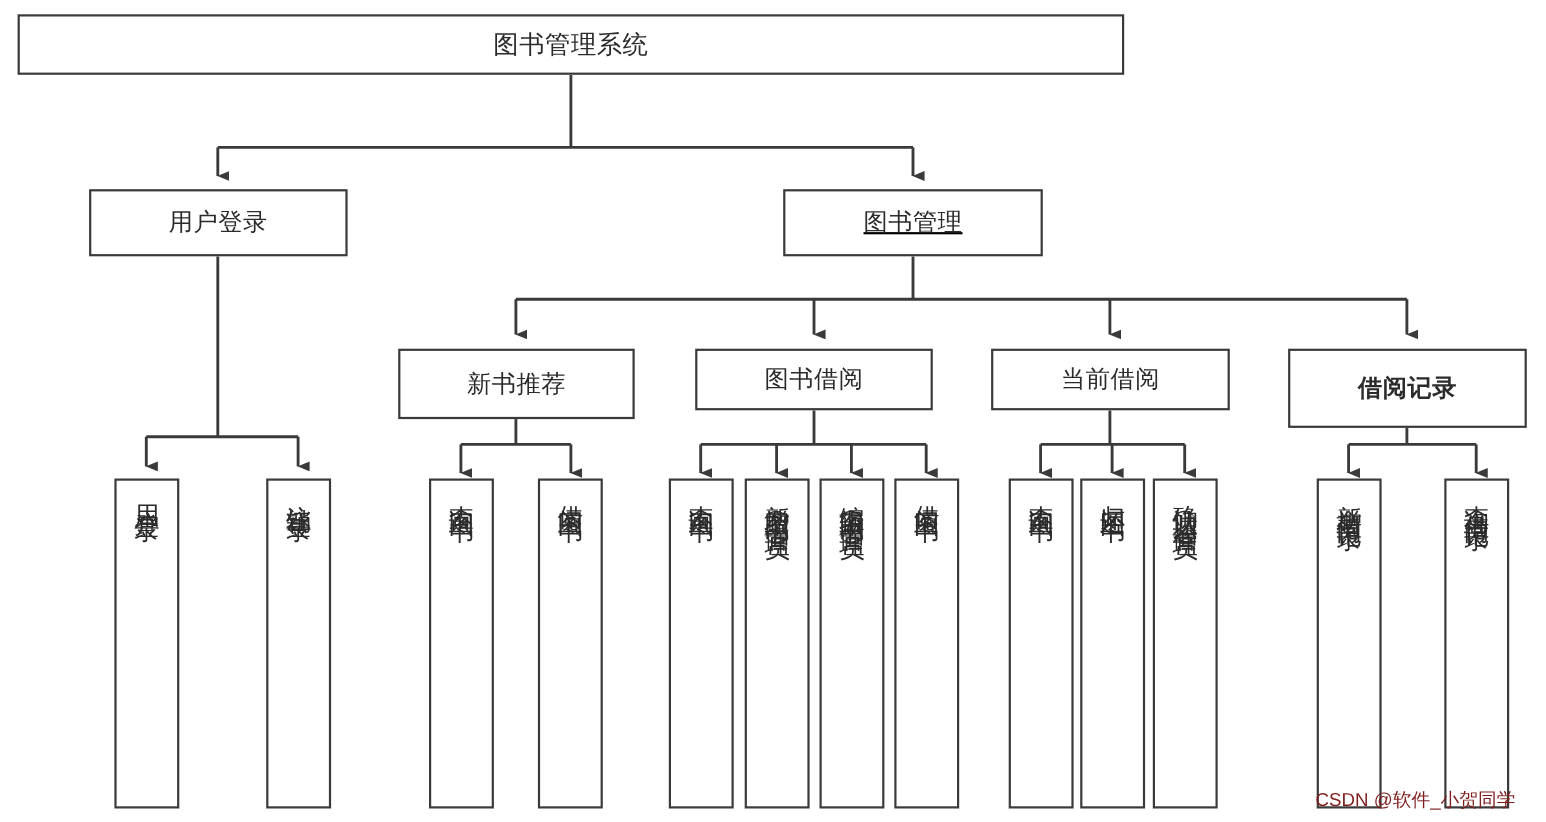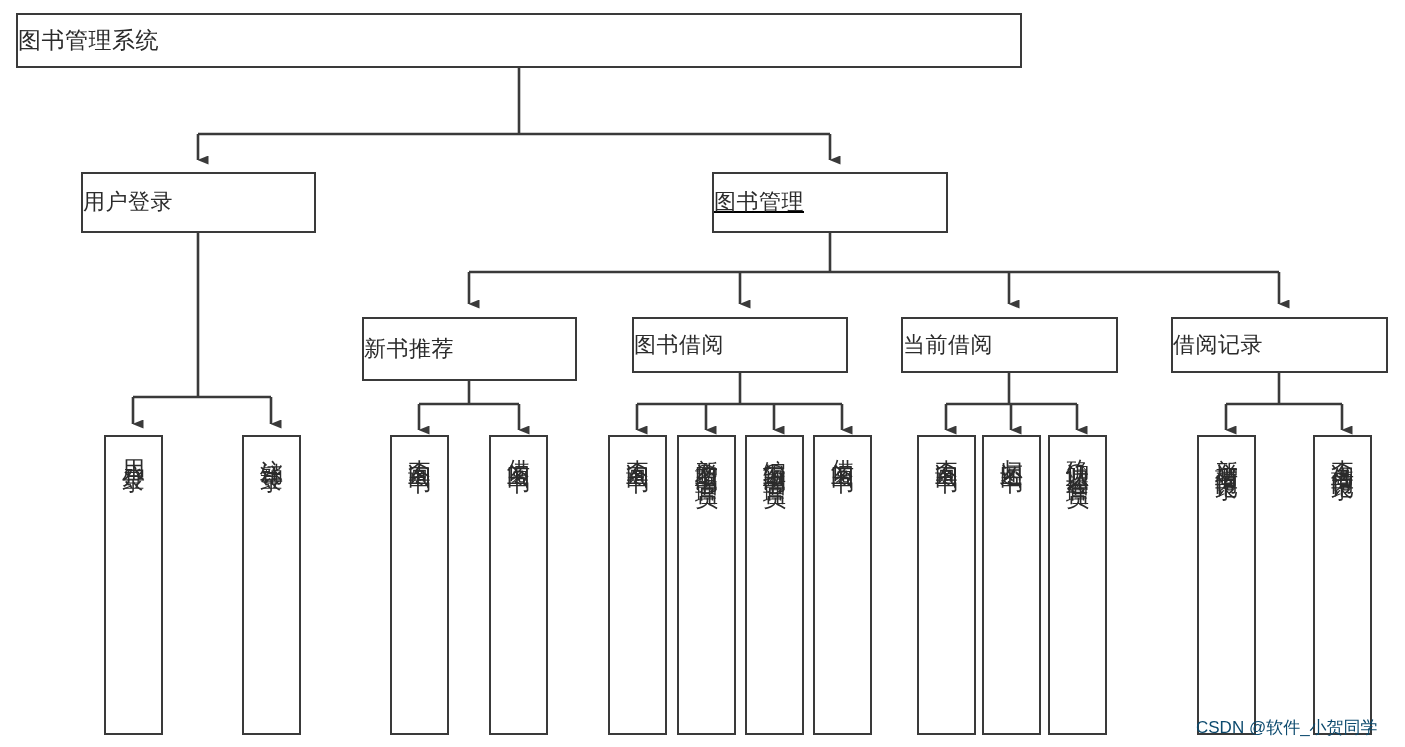--- a/index.html
+++ b/index.html
@@ -28,20 +28,21 @@
     width: 1405px;
     height: 747px;
   }
   .node-box {
     position: absolute;
     box-sizing: border-box;
     border: 2px solid #3a3a3a;
     background: #ffffff;
     display: flex;
     align-items: center;
+    justify-content: center;
     overflow: hidden;
   }
   .node-label {
     color: #2b2b2b;
     letter-spacing: 0.5px;
     white-space: nowrap;
     text-align: center;
   }
   
   .node-h .node-label {
@@ -60,21 +61,21 @@
   .node-v .node-label {
     writing-mode: vertical-rl;
     text-orientation: upright;
     font-size: 23px;
     line-height: 1.0;
     letter-spacing: 4px;
     white-space: nowrap;
   }
   .watermark {
     position: absolute;
-    color: #0c4a6e;
+    color: #7f1d1d;
     font-size: 17px;
     white-space: nowrap;
     user-select: none;
     pointer-events: none;
   }
 </style>
 </head>
 <body>
 
 <div id="diagram-root">
@@ -142,21 +143,21 @@
 
   <div class="node-box node-h" style="left:362px; top:317px; width:215px; height:64px;">
     <span class="node-label">新书推荐</span>
   </div>
   <div class="node-box node-h" style="left:632px; top:317px; width:216px; height:56px;">
     <span class="node-label">图书借阅</span>
   </div>
   <div class="node-box node-h" style="left:901px; top:317px; width:217px; height:56px;">
     <span class="node-label">当前借阅</span>
   </div>
-  <div class="node-box node-h" style="left:1171px; top:317px; width:217px; height:56px;">
+  <div class="node-box node-h" style="left:1171px; top:317px; width:217px; height:72px;font-weight:bold;">
     <span class="node-label">借阅记录</span>
   </div>
 
   <div class="node-box node-v" style="left:104px; top:435px; width:59px; height:300px;">
     <span class="node-label">用户登录</span>
   </div>
   <div class="node-box node-v" style="left:242px; top:435px; width:59px; height:300px;">
     <span class="node-label">注销登录</span>
   </div>
 

